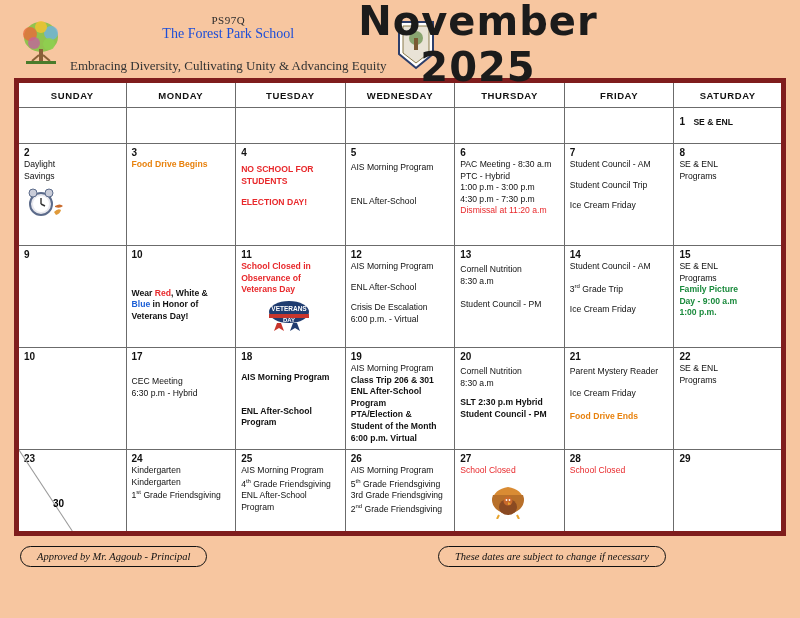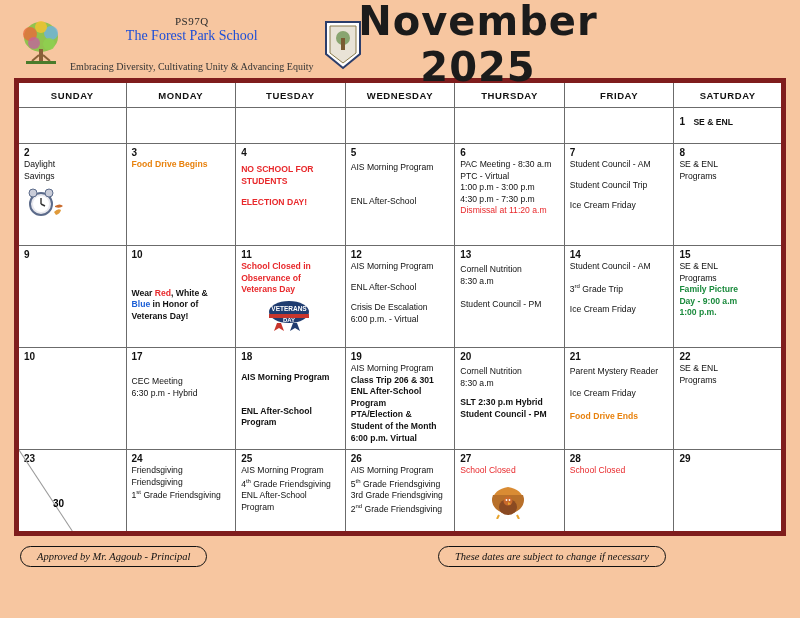--- a/index.html
+++ b/index.html
@@ -49,21 +49,21 @@
     color: #2b2b2b;
     letter-spacing: .5px;
   }
   .brand-name {
     font-family: "Liberation Serif", serif;
     font-size: 14px;
     color: #1d4ed8;
   }
   .brand-motto {
     font-family: "Liberation Serif", serif;
-    font-size: 10px;
+    font-size: 13px;
     color: #333;
     margin-top: 17px;
     white-space: nowrap;
   }
   .seal {
     width: 42px;
     height: 52px;
     flex: none;
     margin-left: 2px;
   }
@@ -270,21 +270,21 @@
           <div class="ev red" style="margin-top:10px">ELECTION DAY!</div>
         </td>
         <td>
           <div class="daynum">5</div>
           <div class="ev" style="margin-top:4px">AIS Morning Program</div>
           <div class="ev" style="margin-top:22px">ENL After-School</div>
         </td>
         <td>
           <div class="daynum">6</div>
           <div class="ev">PAC Meeting - 8:30 a.m</div>
-          <div class="ev">PTC - Virtual</div>
+          <div class="ev">PTC - Hybrid</div>
           <div class="ev">1:00 p.m - 3:00 p.m</div>
           <div class="ev">4:30 p.m - 7:30 p.m</div>
           <div class="ev red-plain">Dismissal at 11:20 a.m</div>
         </td>
         <td>
           <div class="daynum">7</div>
           <div class="ev">Student Council - AM</div>
           <div class="ev" style="margin-top:9px">Student Council Trip</div>
           <div class="ev" style="margin-top:9px">Ice Cream Friday</div>
         </td>
@@ -396,21 +396,21 @@
       <tr class="rowlast">
         <td>
           <div class="daynum">23</div>
           <svg class="diag" viewBox="0 0 104 76" preserveAspectRatio="none">
             <line x1="0" y1="0" x2="52" y2="76" stroke="#9a9a9a" stroke-width="1"></line>
           </svg>
           <div class="num30">30</div>
         </td>
         <td>
           <div class="daynum">24</div>
-          <div class="ev">Friendsgiving Friendsgiving</div>
+          <div class="ev">Kindergarten Kindergarten</div>
           <div class="ev">1<sup>st</sup> Grade Friendsgiving</div>
         </td>
         <td>
           <div class="daynum">25</div>
           <div class="ev">AIS Morning Program</div>
           <div class="ev">4<sup>th</sup> Grade Friendsgiving</div>
           <div class="ev">ENL After-School Program</div>
         </td>
         <td>
           <div class="daynum">26</div>

